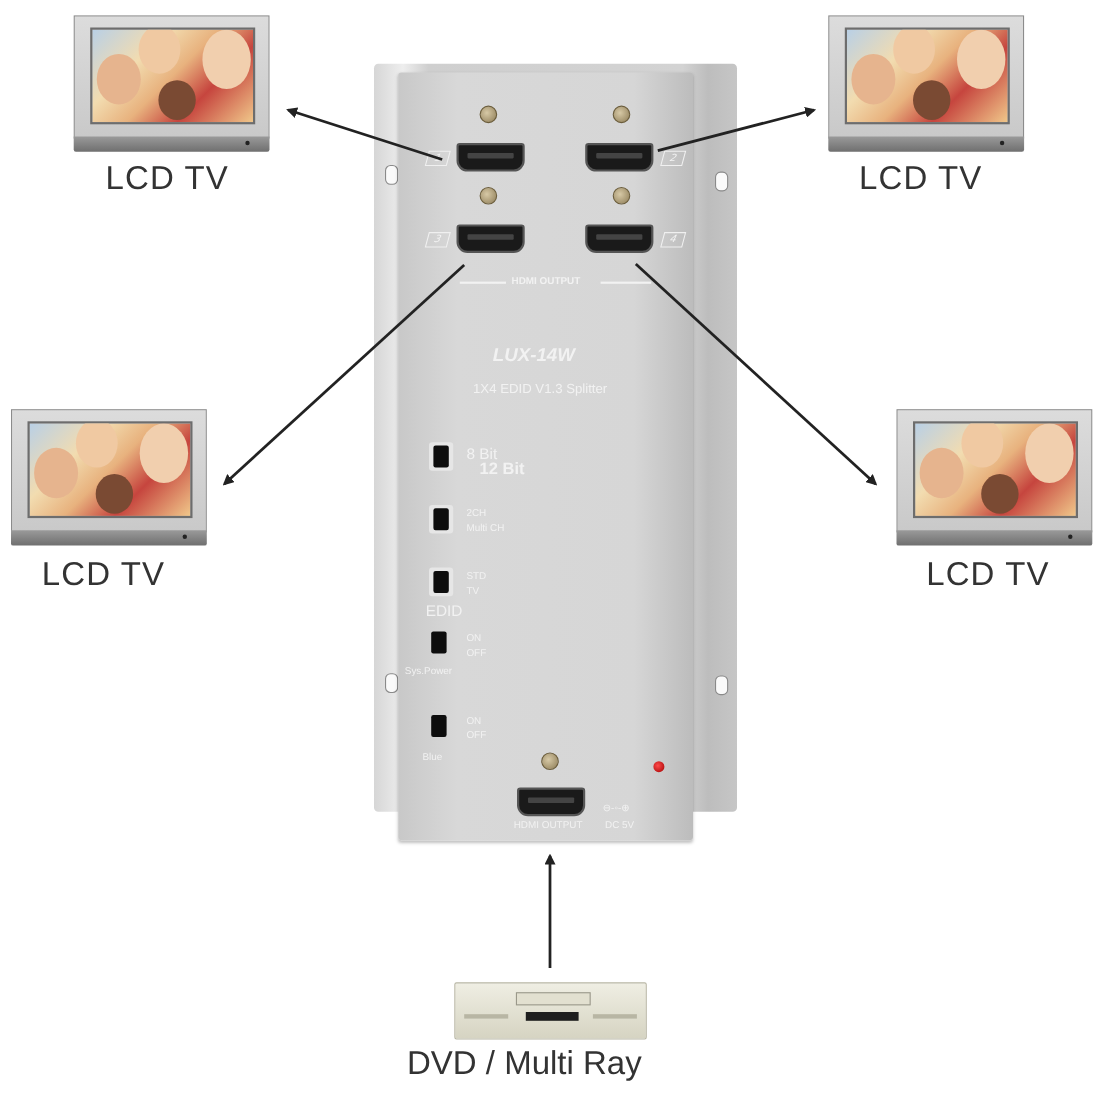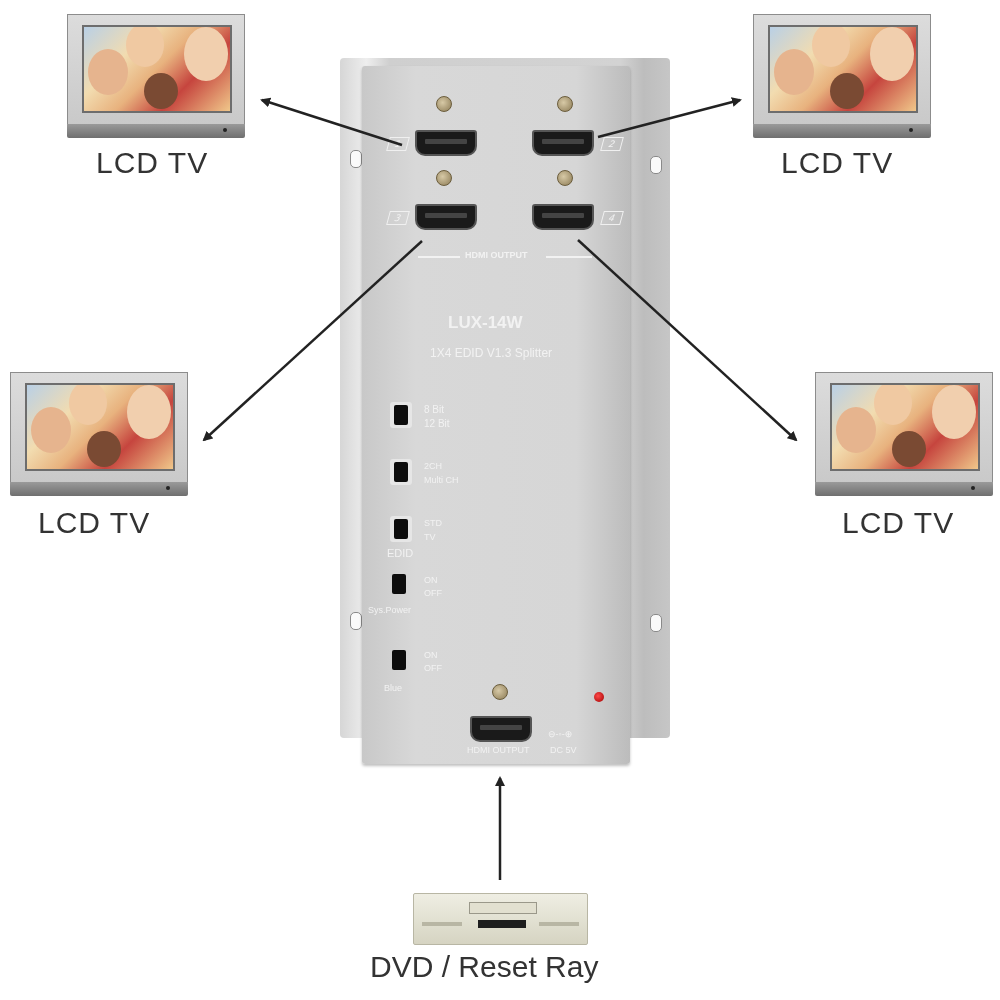--- a/index.html
+++ b/index.html
@@ -74,38 +74,38 @@
 
 <div class="port-num" style="left:388px;top:137px;">1</div>
 <div class="port-num" style="left:602px;top:137px;">2</div>
 <div class="port-num" style="left:388px;top:211px;">3</div>
 <div class="port-num" style="left:602px;top:211px;">4</div>
 
 <div class="abs" style="left:418px;top:256px;width:42px;height:2px;background:#f2f2f2;"></div>
 <div class="engrave" style="left:465px;top:250px;font-size:9px;font-weight:bold;">HDMI OUTPUT</div>
 <div class="abs" style="left:546px;top:256px;width:46px;height:2px;background:#f2f2f2;"></div>
 
-<div class="engrave" style="left:448px;top:313px;font-size:17px;font-weight:bold;">LUX-14W</div>
+<div class="engrave" style="left:448px;top:313px;font-size:17px;font-weight:bold;font-style:italic;">LUX-14W</div>
 <div class="engrave" style="left:430px;top:346px;font-size:12px;">1X4 EDID V1.3 Splitter</div>
 
 <div class="switch-slot" style="left:390px;top:402px;"></div>
 <div class="switch" style="left:394px;top:405px;"></div>
-<div class="engrave" style="left:424px;top:404px;font-size:10px;">8 Bit</div>
-<div class="engrave" style="left:424px;top:418px;font-size:10px;">12 Bit</div>
+<div class="engrave" style="left:424px;top:404px;font-size:14px;">8 Bit</div>
+<div class="engrave" style="left:436px;top:418px;font-size:15px;font-weight:bold;">12 Bit</div>
 
 <div class="switch-slot" style="left:390px;top:459px;"></div>
 <div class="switch" style="left:394px;top:462px;"></div>
 <div class="engrave" style="left:424px;top:461px;font-size:9px;">2CH</div>
 <div class="engrave" style="left:424px;top:475px;font-size:9px;">Multi CH</div>
 
 <div class="switch-slot" style="left:390px;top:516px;"></div>
 <div class="switch" style="left:394px;top:519px;"></div>
 <div class="engrave" style="left:424px;top:518px;font-size:9px;">STD</div>
 <div class="engrave" style="left:424px;top:532px;font-size:9px;">TV</div>
-<div class="engrave" style="left:387px;top:547px;font-size:11px;">EDID</div>
+<div class="engrave" style="left:387px;top:547px;font-size:14px;">EDID</div>
 
 <div class="switch" style="left:392px;top:574px;"></div>
 <div class="engrave" style="left:424px;top:575px;font-size:9px;">ON</div>
 <div class="engrave" style="left:424px;top:588px;font-size:9px;">OFF</div>
 <div class="engrave" style="left:368px;top:605px;font-size:9px;">Sys.Power</div>
 
 <div class="switch" style="left:392px;top:650px;"></div>
 <div class="engrave" style="left:424px;top:650px;font-size:9px;">ON</div>
 <div class="engrave" style="left:424px;top:663px;font-size:9px;">OFF</div>
 <div class="engrave" style="left:384px;top:683px;font-size:9px;">Blue</div>
@@ -175,21 +175,21 @@
     </div>
 </div>
 <div class="tv-label" style="left:842px;top:506px;">LCD TV</div>
 
 <div class="dvd">
   <div class="dvd-tray"></div>
   <div class="dvd-display"></div>
   <div class="dvd-btns"></div>
     <div class="dvd-btns2"></div>
 </div>
-<div class="dvd-label">DVD / Reset Ray</div>
+<div class="dvd-label">DVD / Multi Ray</div>
 
 <svg class="arrows" viewBox="0 0 1000 1000">
   <defs>
     <marker id="ah" markerWidth="10" markerHeight="10" refX="8" refY="5" orient="auto" markerUnits="userSpaceOnUse">
       <path d="M0,0 L10,5 L0,10 Z" fill="#222"></path>
     </marker>
   </defs>
   <g stroke="#222" stroke-width="2.5" fill="none">
     <line x1="402" y1="145" x2="262" y2="100" marker-end="url(#ah)" markerWidth="20"></line>
     <line x1="598" y1="137" x2="740" y2="100" marker-end="url(#ah)"></line>

